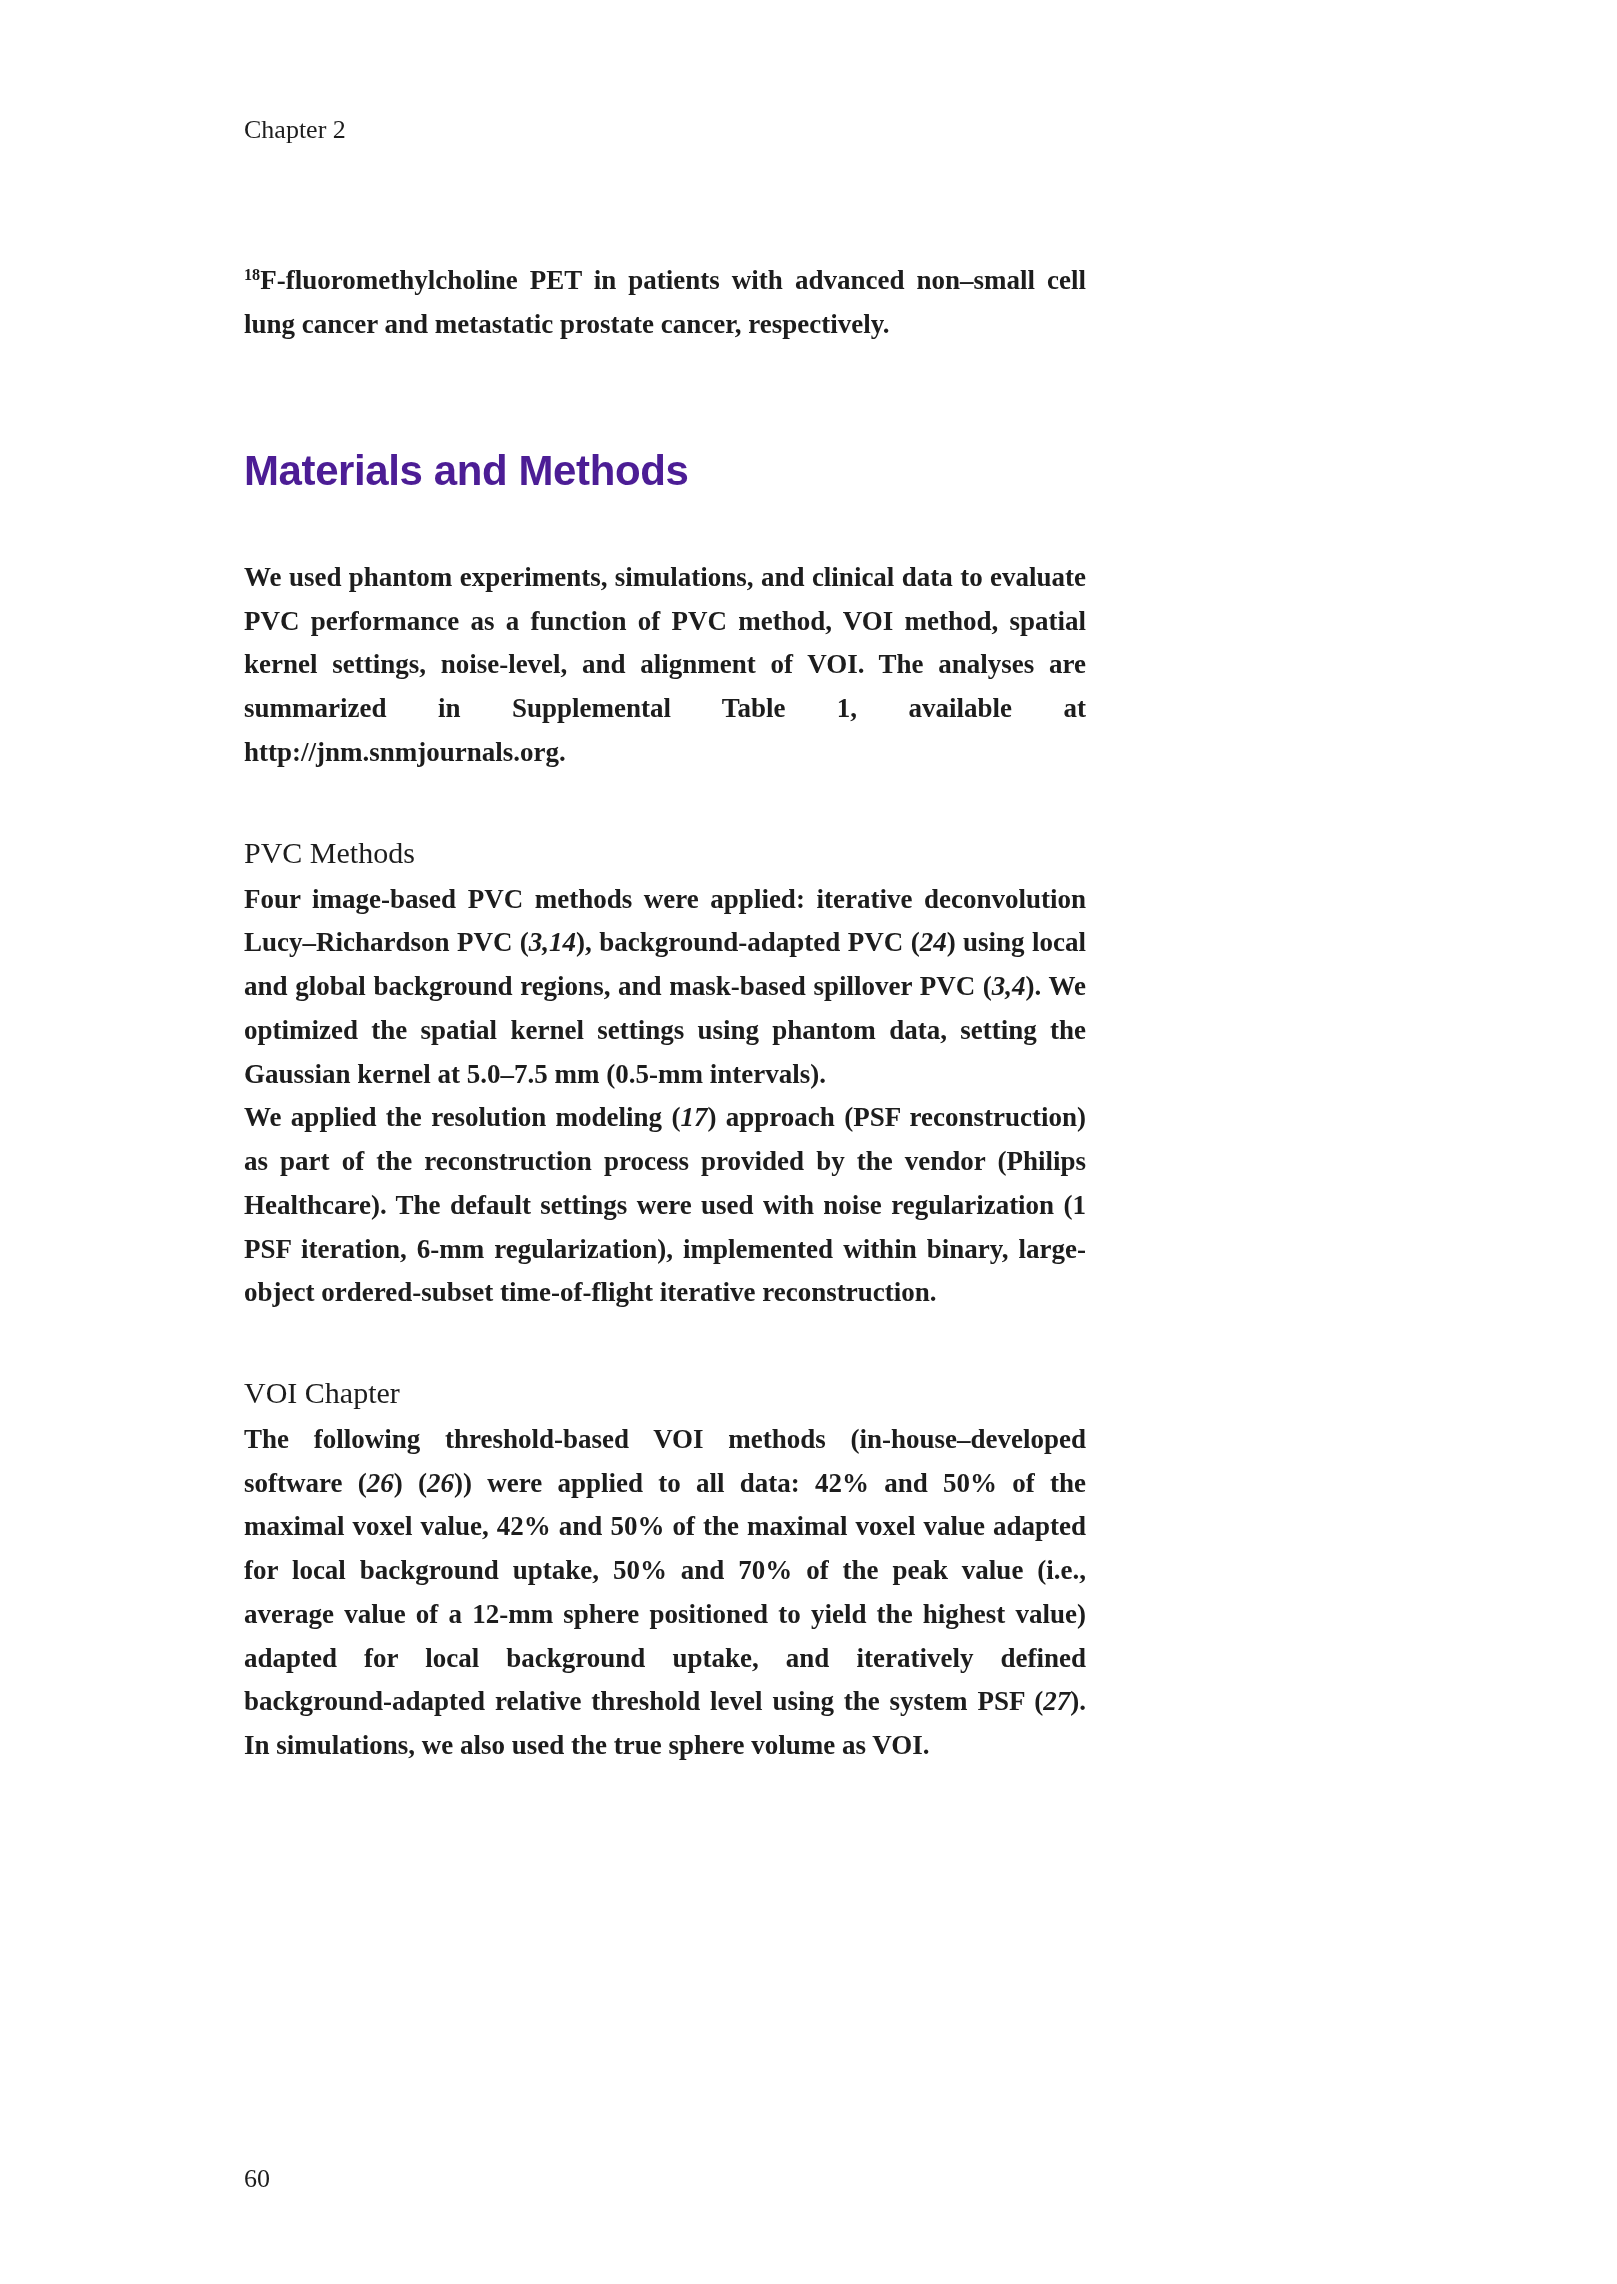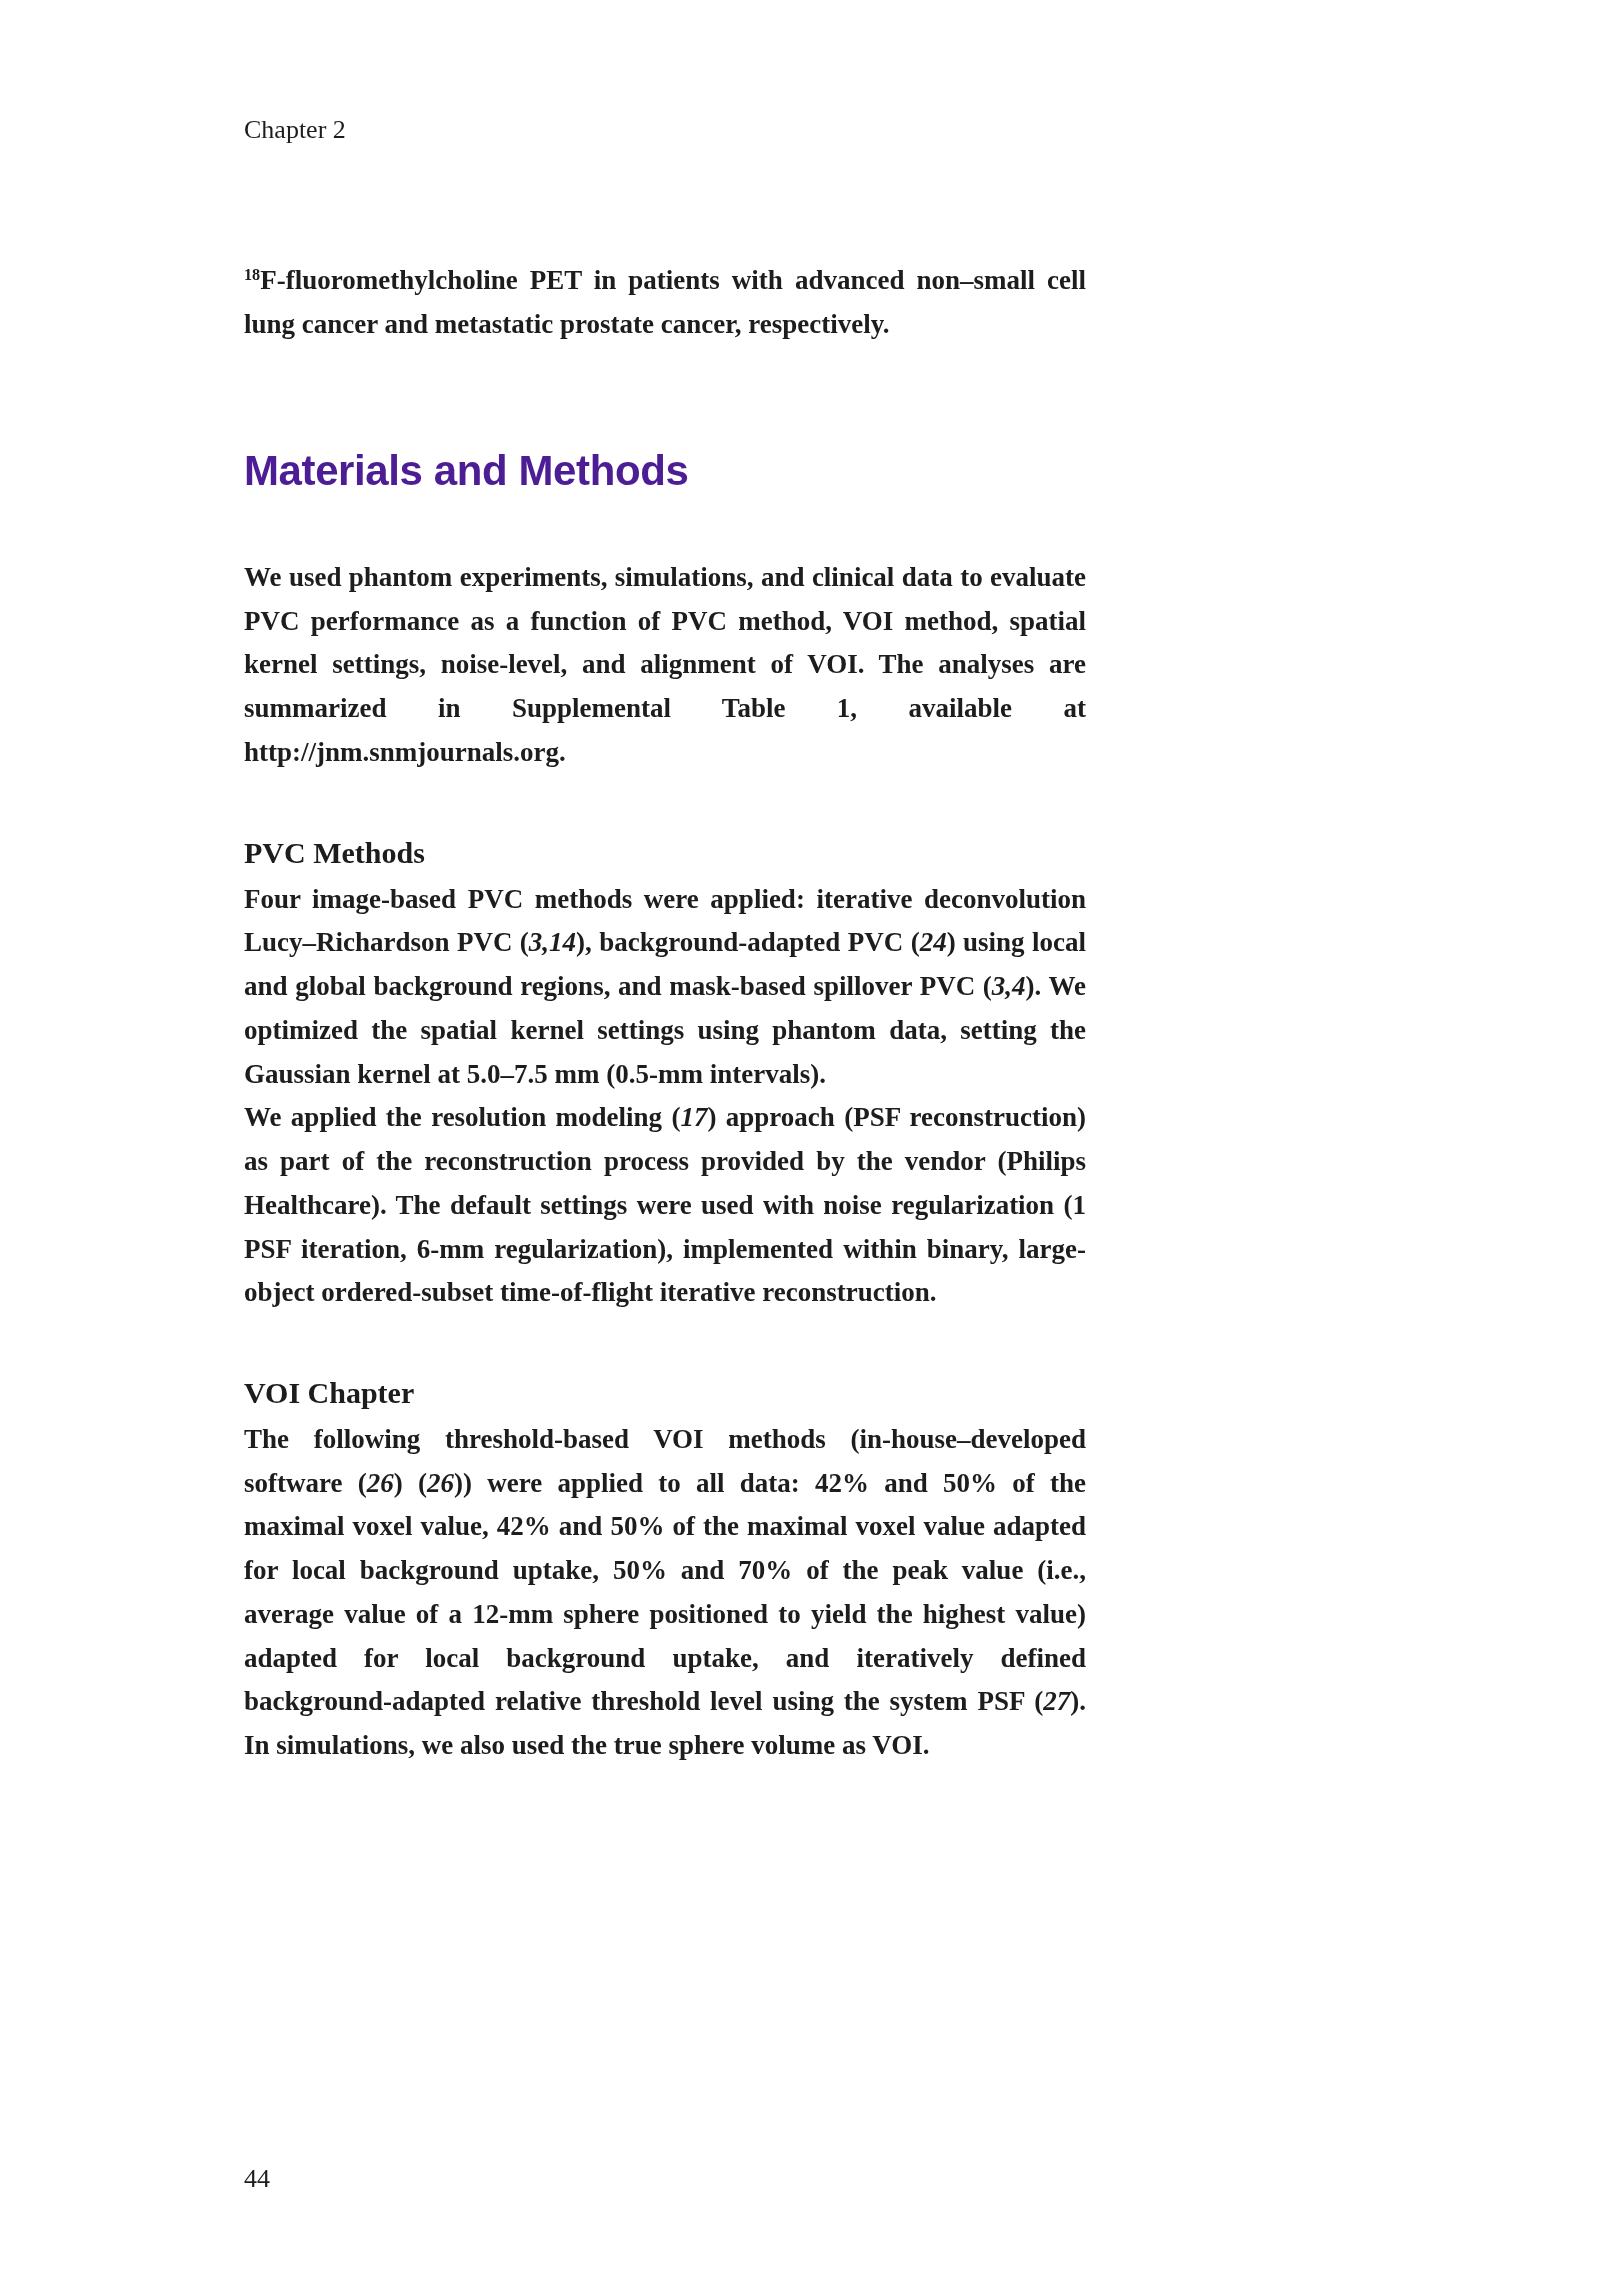--- a/index.html
+++ b/index.html
@@ -41,21 +41,21 @@
     font-family: "Liberation Sans", sans-serif;
     font-weight: 700;
     font-size: 42px;
     line-height: 1.15;
     letter-spacing: -0.4px;
     color: #4c1d95;
     margin: 100px 0 61px 0;
   }
   h2.sub-title {
     font-family: "Liberation Serif", serif;
-    font-weight: 700;
+    font-weight: 400;
     font-size: 30px;
     line-height: 1.3;
     color: #1d1d1d;
     margin: 58px 0 6px 0;
   }
   .page-number {
     position: absolute;
     left: 244px;
     top: 2164px;
     font-size: 26px;
@@ -82,16 +82,16 @@
 
   <section>
     <p class="body-text"><span>We applied the resolution modeling (</span><span style="font-style: italic;">17</span><span>) approach (PSF reconstruction) as part of the reconstruction process provided by the vendor (Philips Healthcare). The default settings were used with noise regularization (1 PSF iteration, 6-mm regularization), implemented within binary, large-object ordered-subset time-of-flight iterative reconstruction.</span></p>
   </section>
 
   <section>
     <h2 class="sub-title">VOI Chapter</h2>
     <p class="body-text"><span>The following threshold-based VOI methods (in-house–developed software (</span><span style="font-style: italic;">26</span><span>) (</span><span style="font-style: italic;">26</span><span>)) were applied to all data: 42% and 50% of the maximal voxel value, 42% and 50% of the maximal voxel value adapted for local background uptake, 50% and 70% of the peak value (i.e., average value of a 12-mm sphere positioned to yield the highest value) adapted for local background uptake, and iteratively defined background-adapted relative threshold level using the system PSF (</span><span style="font-style: italic;">27</span><span>). In simulations, we also used the true sphere volume as VOI.</span></p>
   </section>
 
-  <div class="page-number">44</div>
+  <div class="page-number">60</div>
 
 </div>
 
 
 </body></html>

